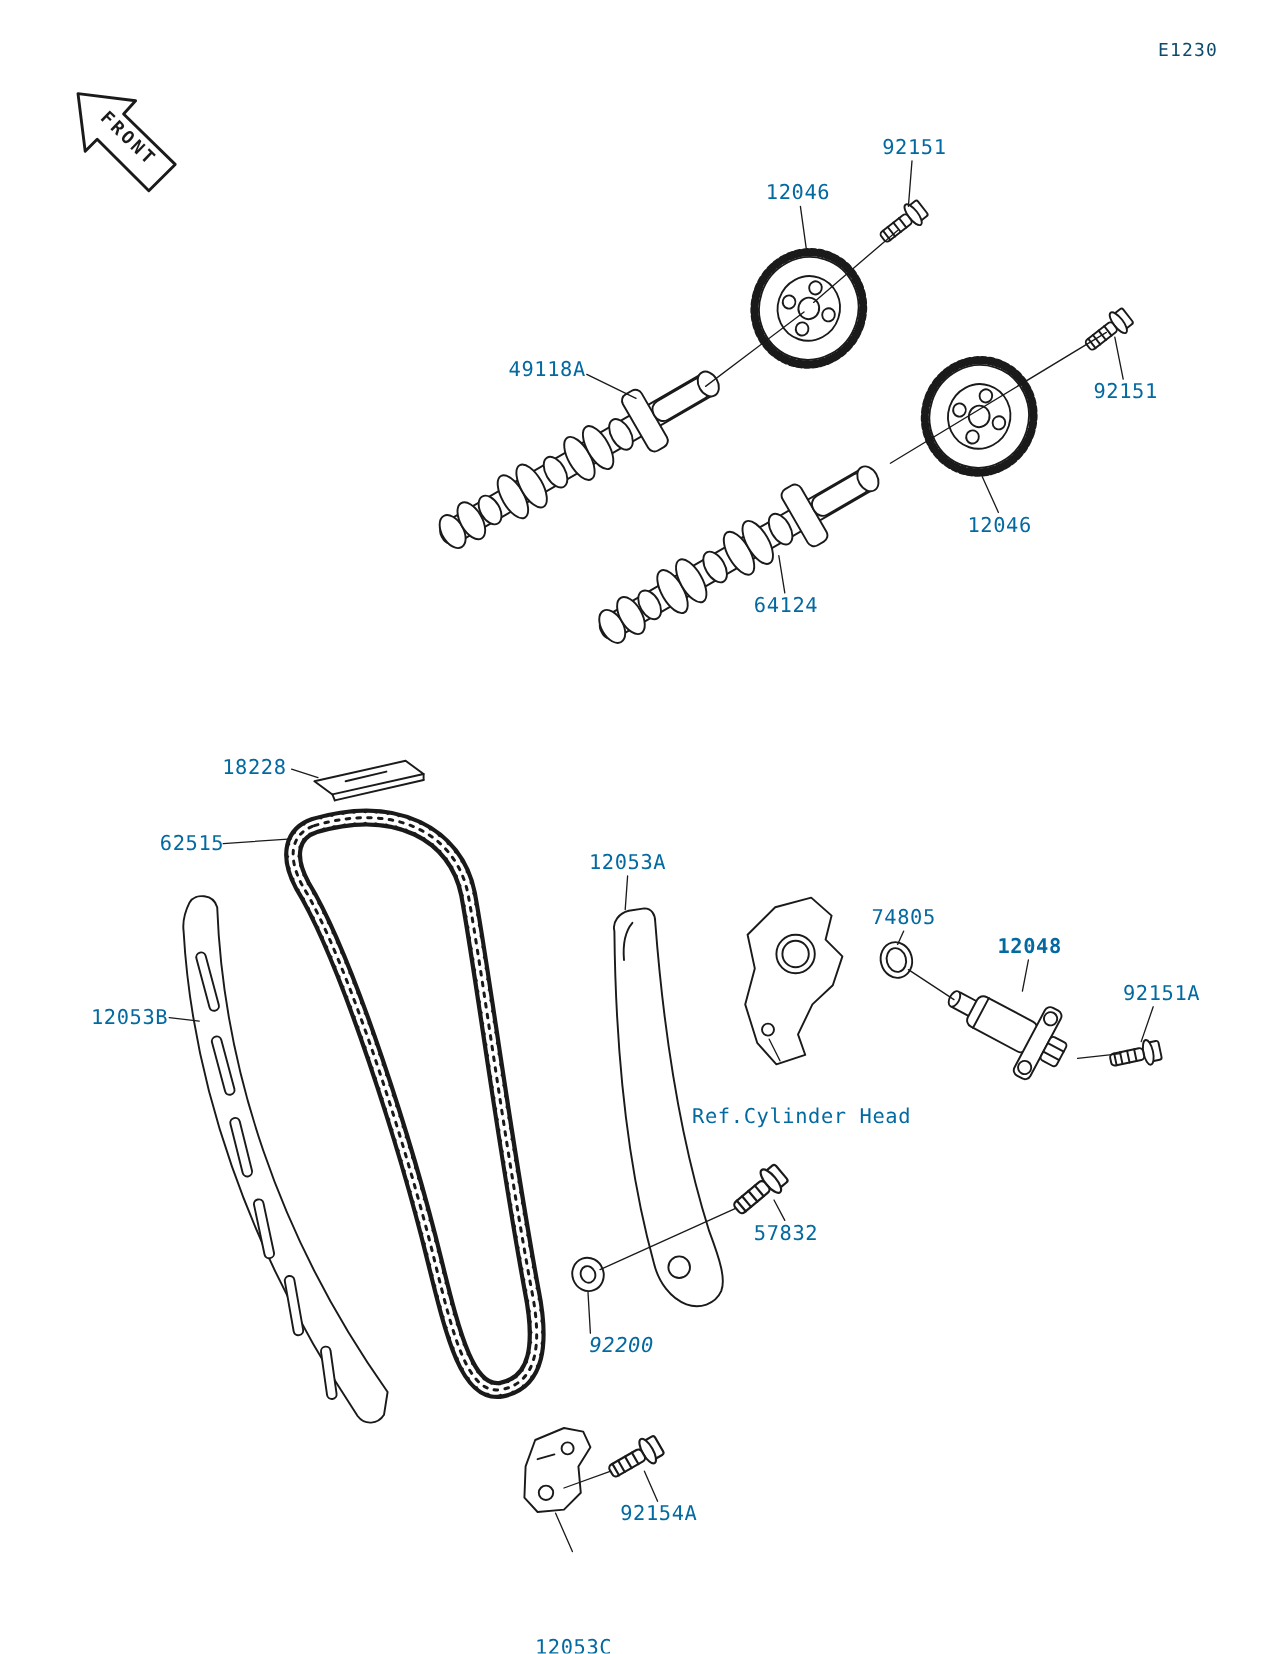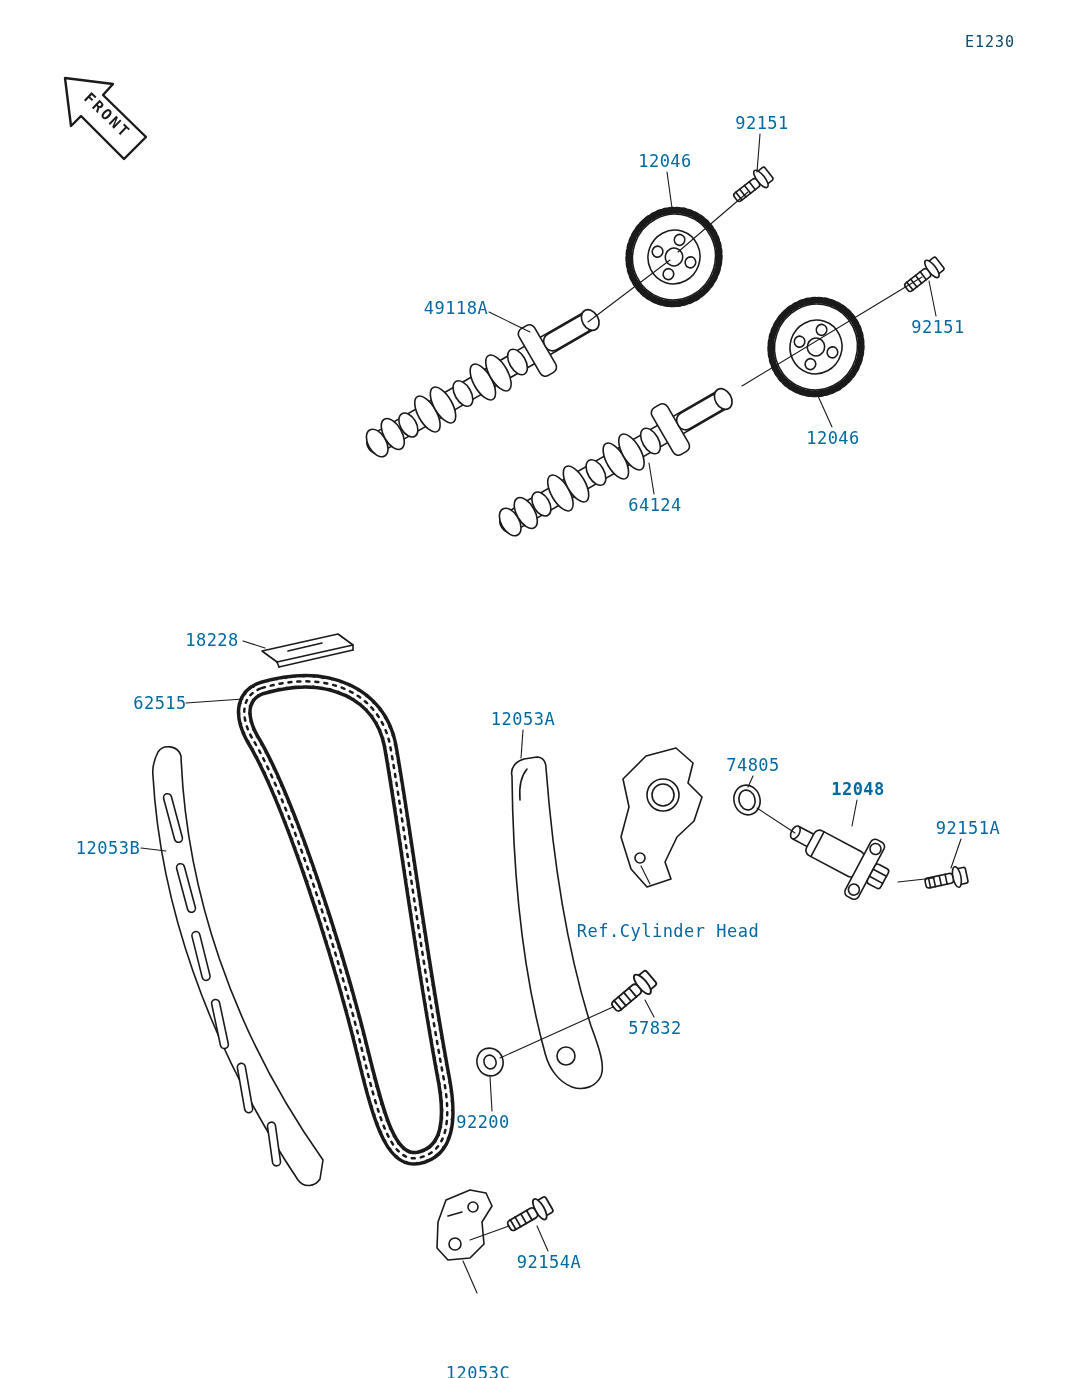--- a/index.html
+++ b/index.html
@@ -233,17 +233,17 @@
   <div class="callout" style="left:655px; top:505px;">64124</div>
   <div class="callout" style="left:212px; top:640px;">18228</div>
   <div class="callout" style="left:160px; top:703px;">62515</div>
   <div class="callout" style="left:523px; top:719px;">12053A</div>
   <div class="callout" style="left:753px; top:765px;">74805</div>
   <div class="callout" style="left:858px; top:789px;font-weight:bold;">12048</div>
   <div class="callout" style="left:968px; top:828px;">92151A</div>
   <div class="callout" style="left:108px; top:848px;">12053B</div>
   <div class="callout" style="left:668px; top:895px;margin-top:36px;">Ref.Cylinder Head</div>
   <div class="callout" style="left:655px; top:1028px;">57832</div>
-  <div class="callout" style="left:483px; top:1122px;">92200</div>
+  <div class="callout" style="left:518px; top:1122px;font-style:italic;">92200</div>
   <div class="callout" style="left:549px; top:1262px;">92154A</div>
   <div class="callout" style="left:478px; top:1373px;">12053C</div>
 
 </div>
 
 </body></html>

